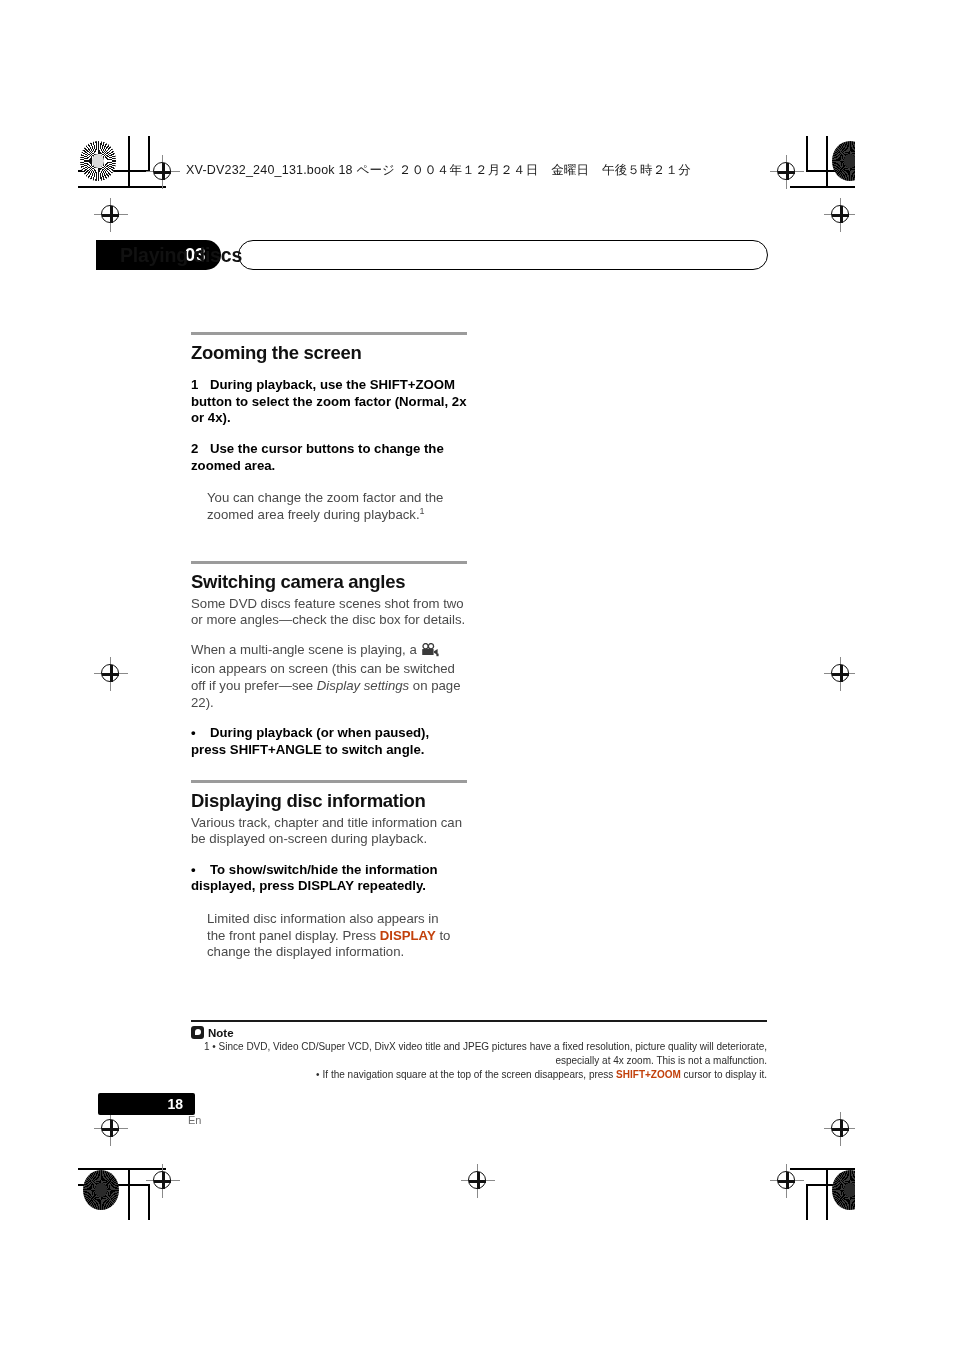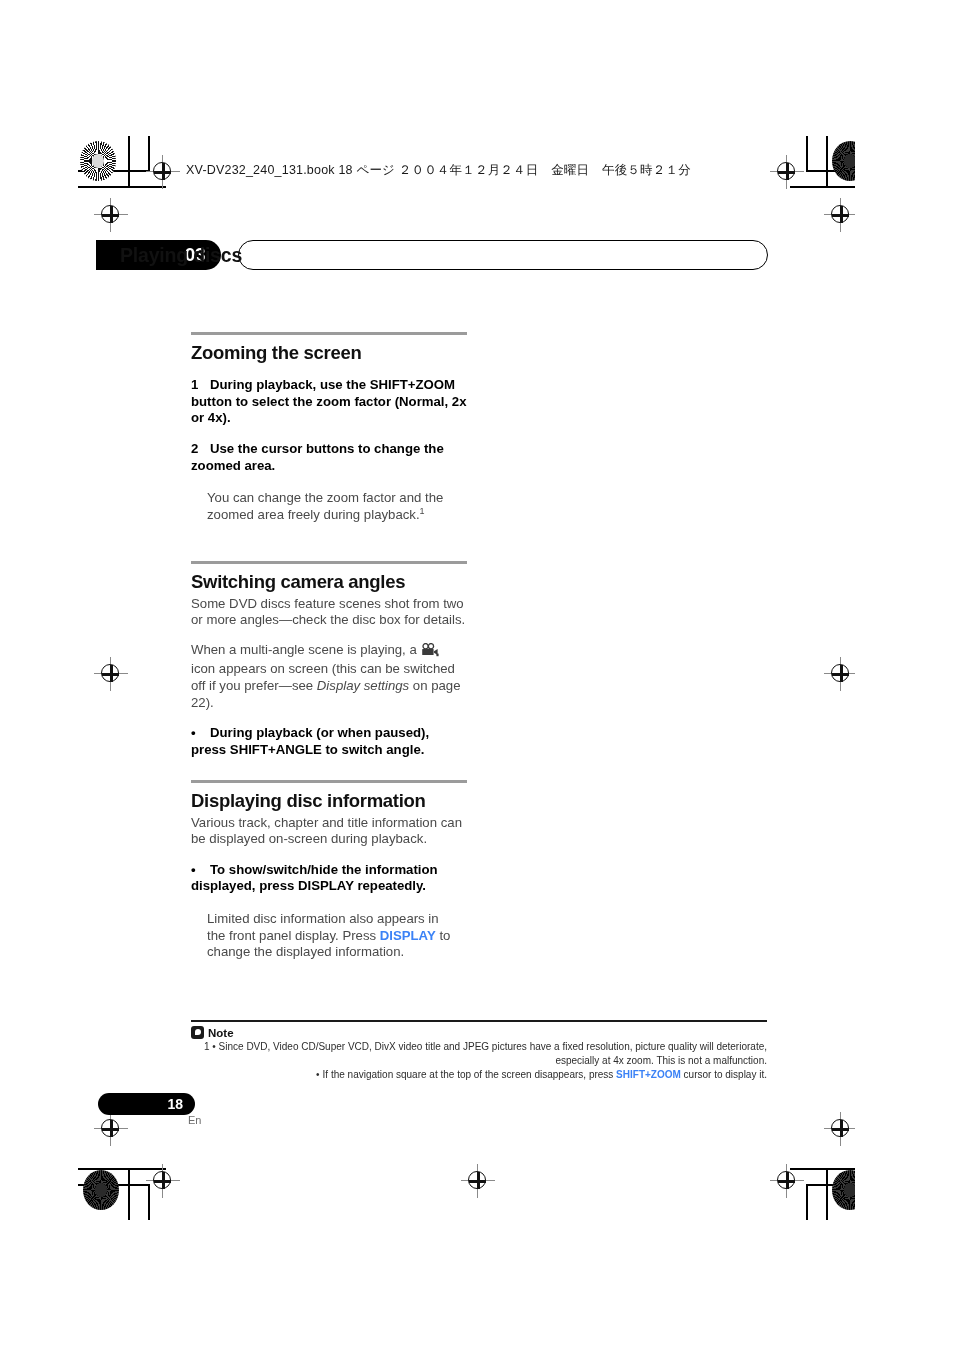--- a/index.html
+++ b/index.html
@@ -191,21 +191,21 @@
   sup.fn {
     font-size: 9px;
     vertical-align: super;
     line-height: 0;
   }
   em.ital {
     font-style: italic;
   }
   strong.b {
     font-weight: bold;
-    color: #3b82f6;
+    color: #c2410c;
   }
   .cam-icon {
     display: inline-block;
     vertical-align: -3px;
     margin: 0 1px;
   }
 
   
   .note-block {
     position: absolute;
@@ -258,21 +258,21 @@
   }
 
   
   .page-pill {
     position: absolute;
     left: 98px;
     top: 1093px;
     width: 97px;
     height: 22px;
     background: #000;
-    border-radius: 11px;
+    border-radius: 2px;
   }
   .page-num {
     position: absolute;
     right: 12px;
     top: 50%;
     transform: translateY(-50%);
     color: #fff;
     font-size: 14px;
     font-weight: bold;
   }

